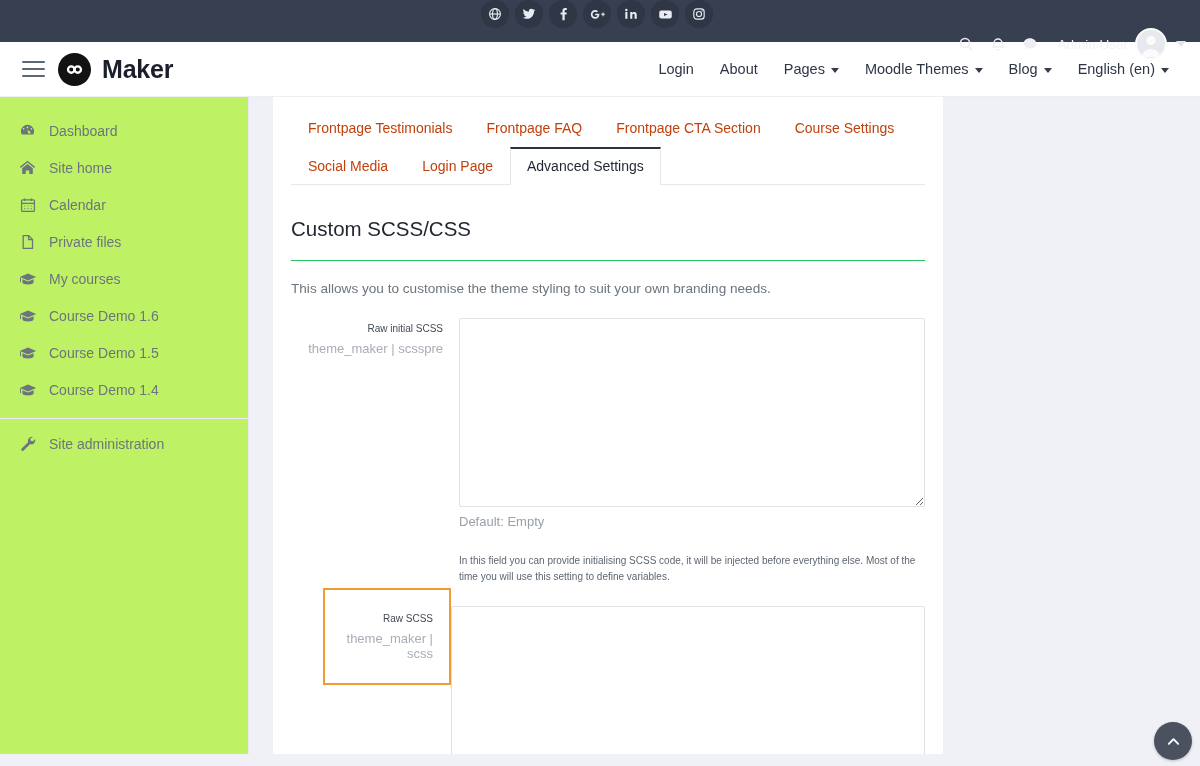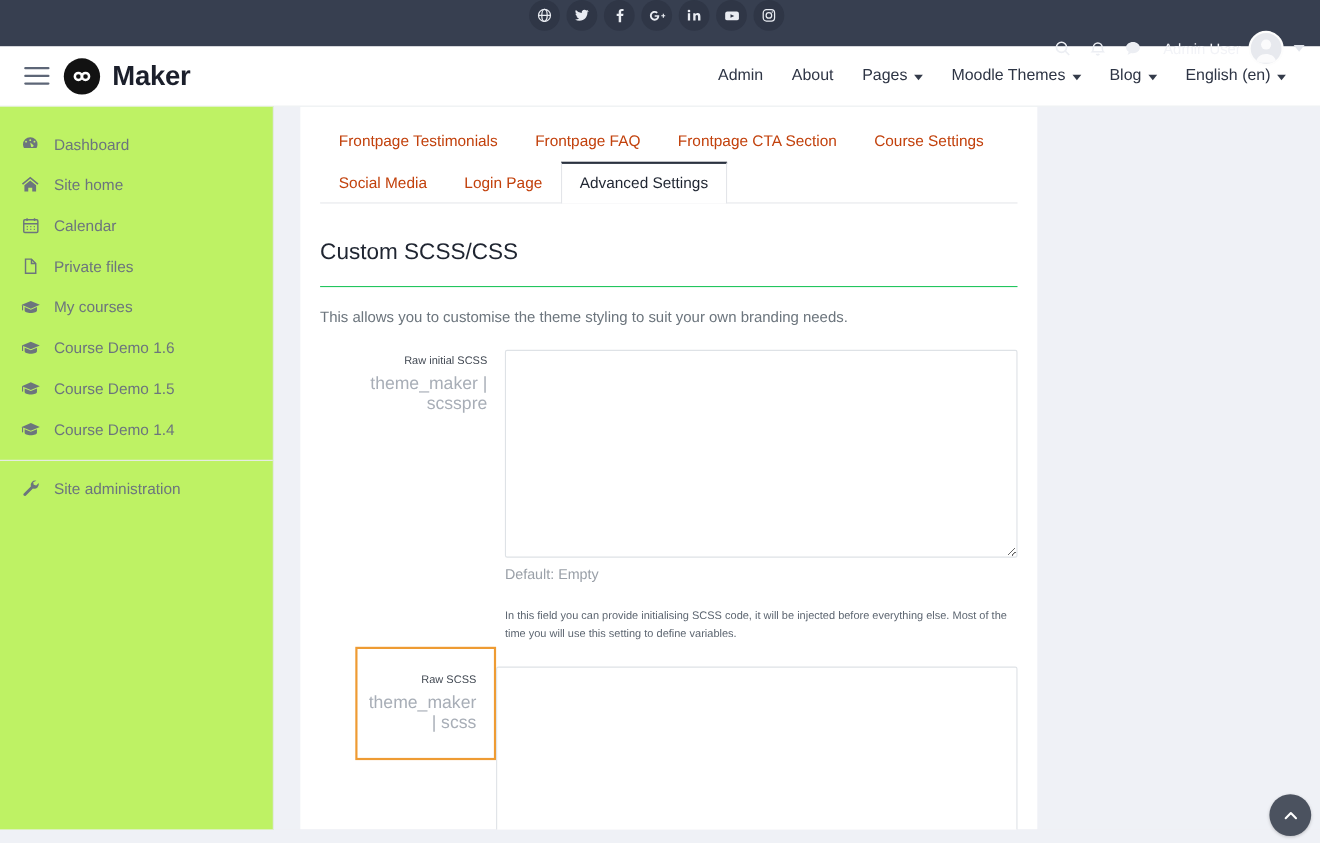--- a/index.html
+++ b/index.html
@@ -254,21 +254,21 @@
     flex: 0 0 128px;
     margin-left: 32px;
   }
   .flabel {
     font-size: 10px;
     color: #434a54;
     display: block;
     line-height: 1.35;
   }
   .fsublabel {
-    font-size: 16px;
+    font-size: 13px;
     color: #a8aeb7;
     display: block;
     margin-top: 5px;
   }
   .form-field-col { flex: 1; padding-left: 0px; }
   .ta {
     width: 100%;
     height: 189px;
     border: 1px solid #dee2e6;
     border-radius: 2px;
@@ -401,21 +401,21 @@
     <div class="brand-mark">
       <svg width="21" height="21" viewBox="0 0 24 24" fill="none" stroke="#ffffff" stroke-width="2.6">
         <circle cx="8.3" cy="12" r="3.7"></circle>
           <circle cx="15.7" cy="12" r="3.7"></circle>
       </svg>
     </div>
     <span class="brand-text">Maker</span>
   </div>
   <div class="mainnav">
     <div class="nav-link">
-      <span>Admin</span>
+      <span>Login</span>
     </div>
     <div class="nav-link">
       <span>About</span>
     </div>
     <div class="nav-link">
       <span>Pages</span>
       <i class="nav-caret"></i>
     </div>
     <div class="nav-link">
       <span>Moodle Themes</span>

